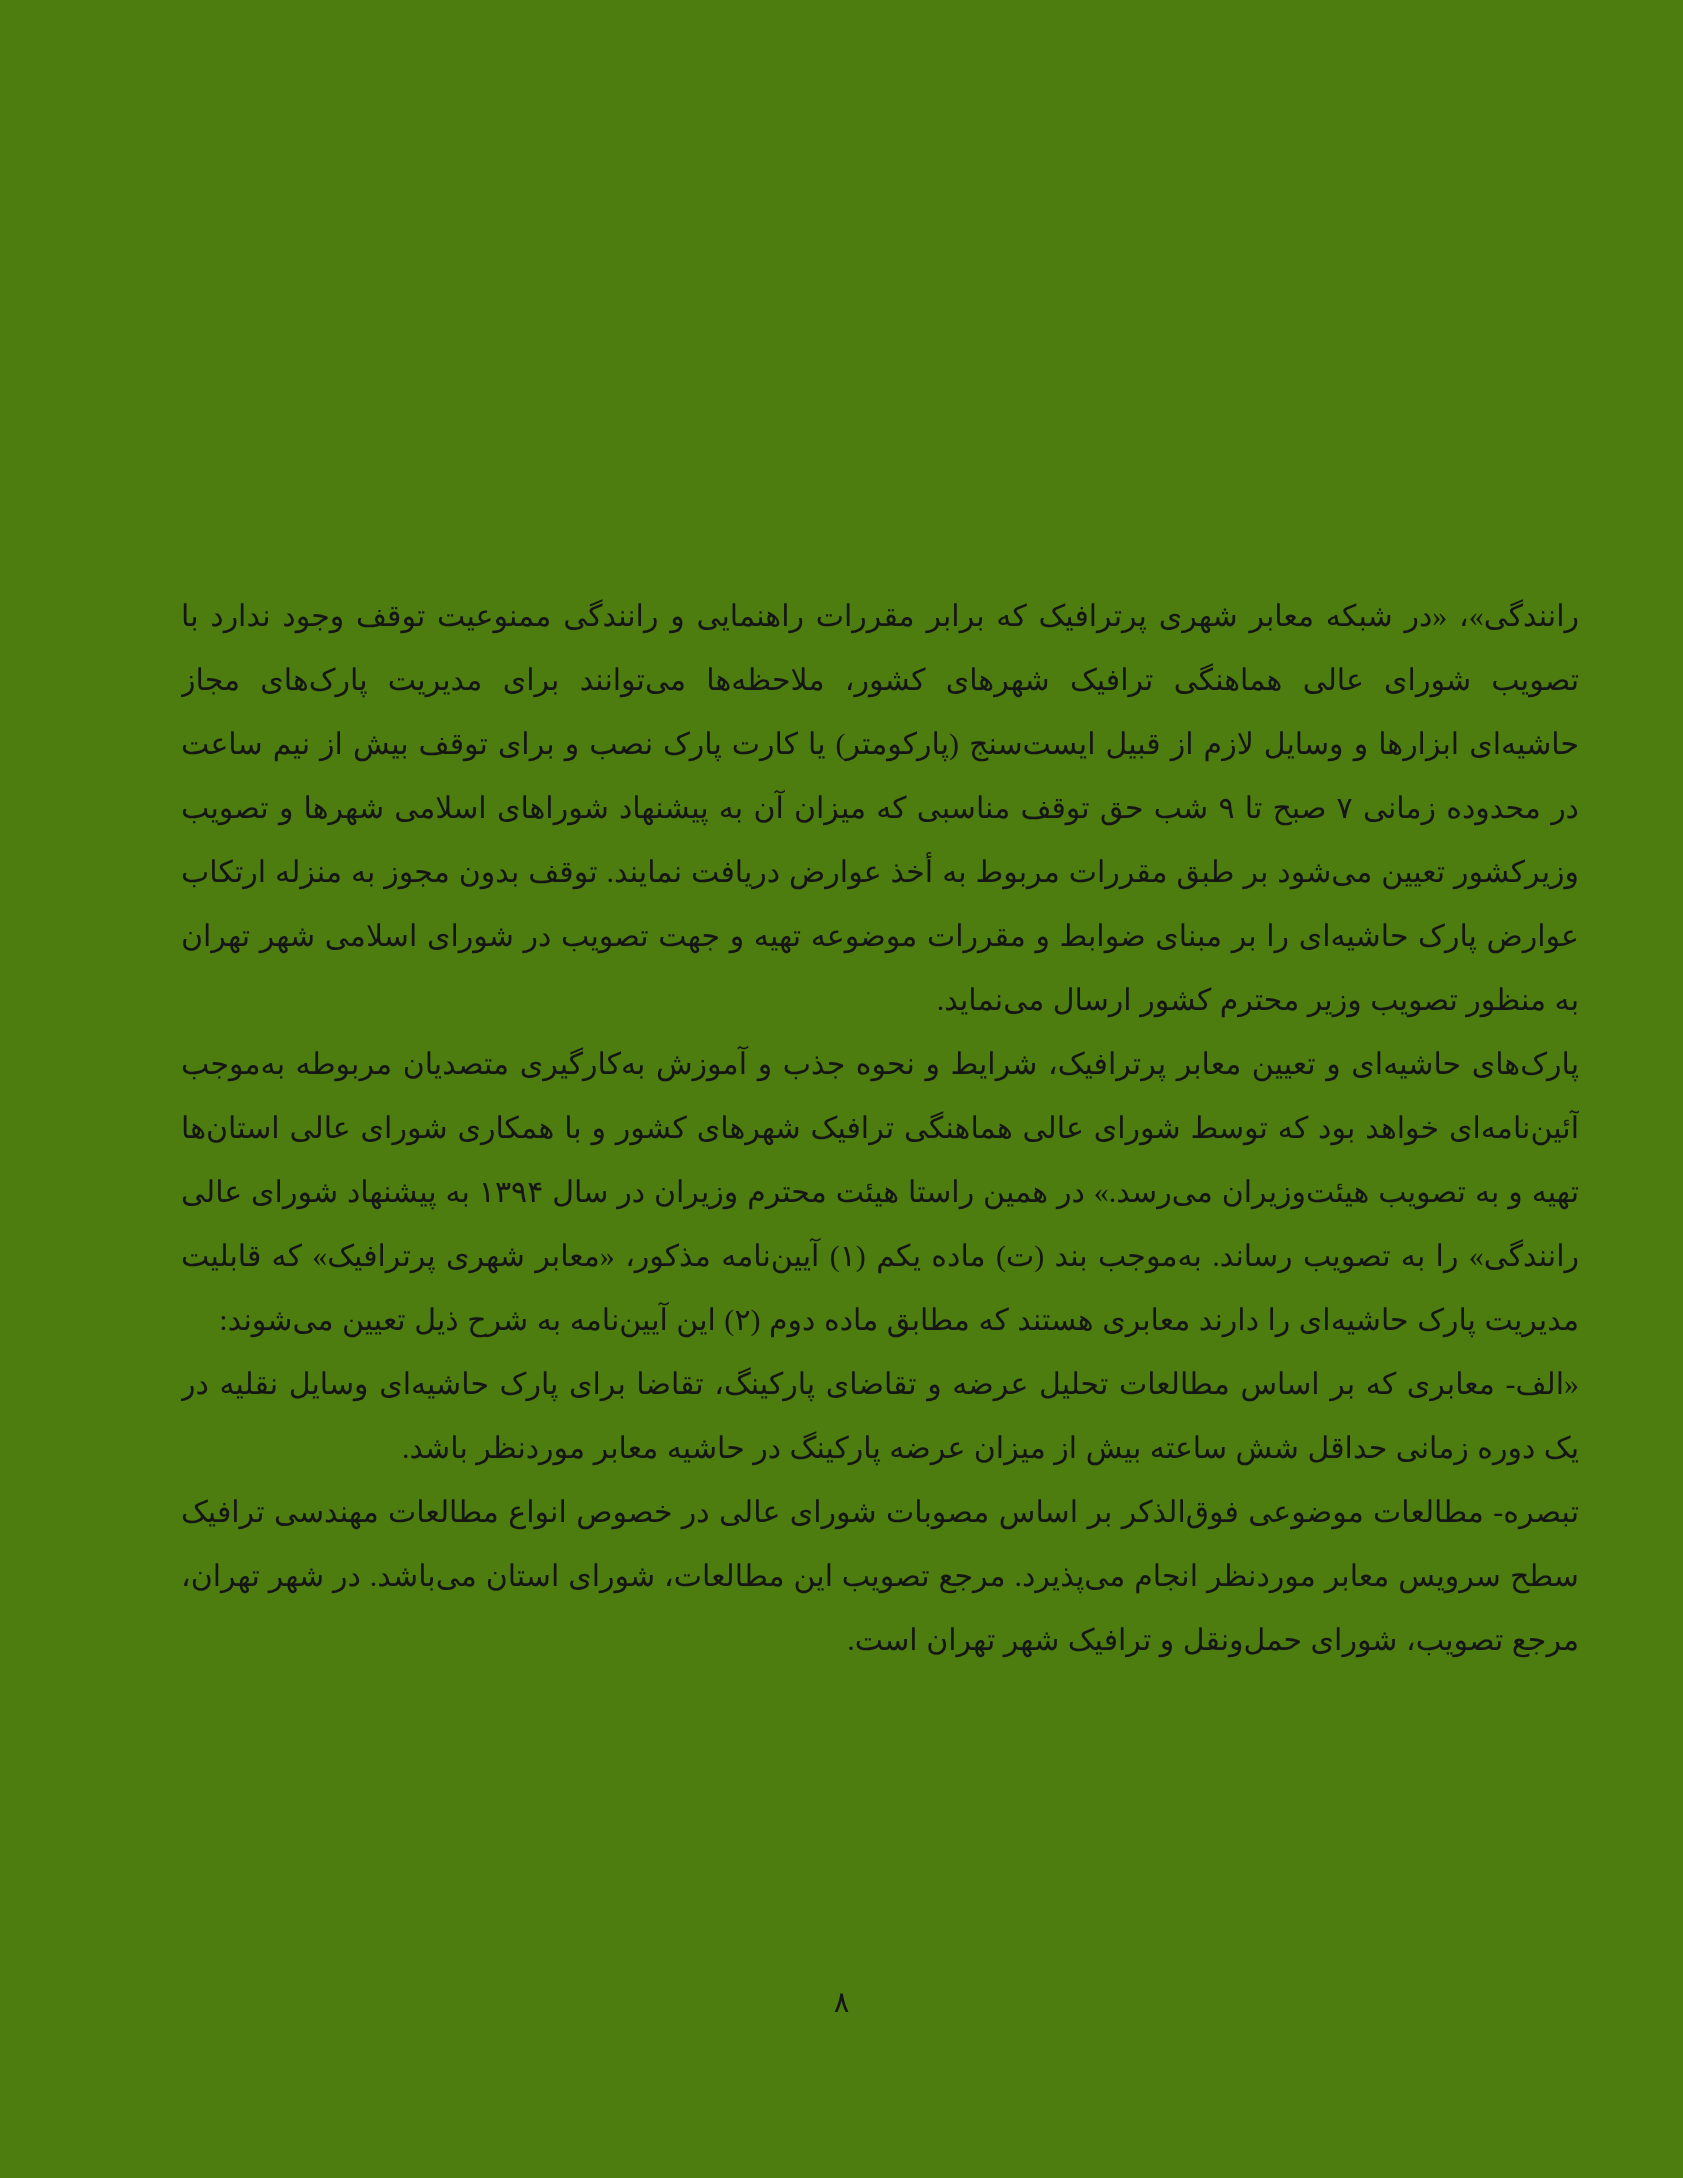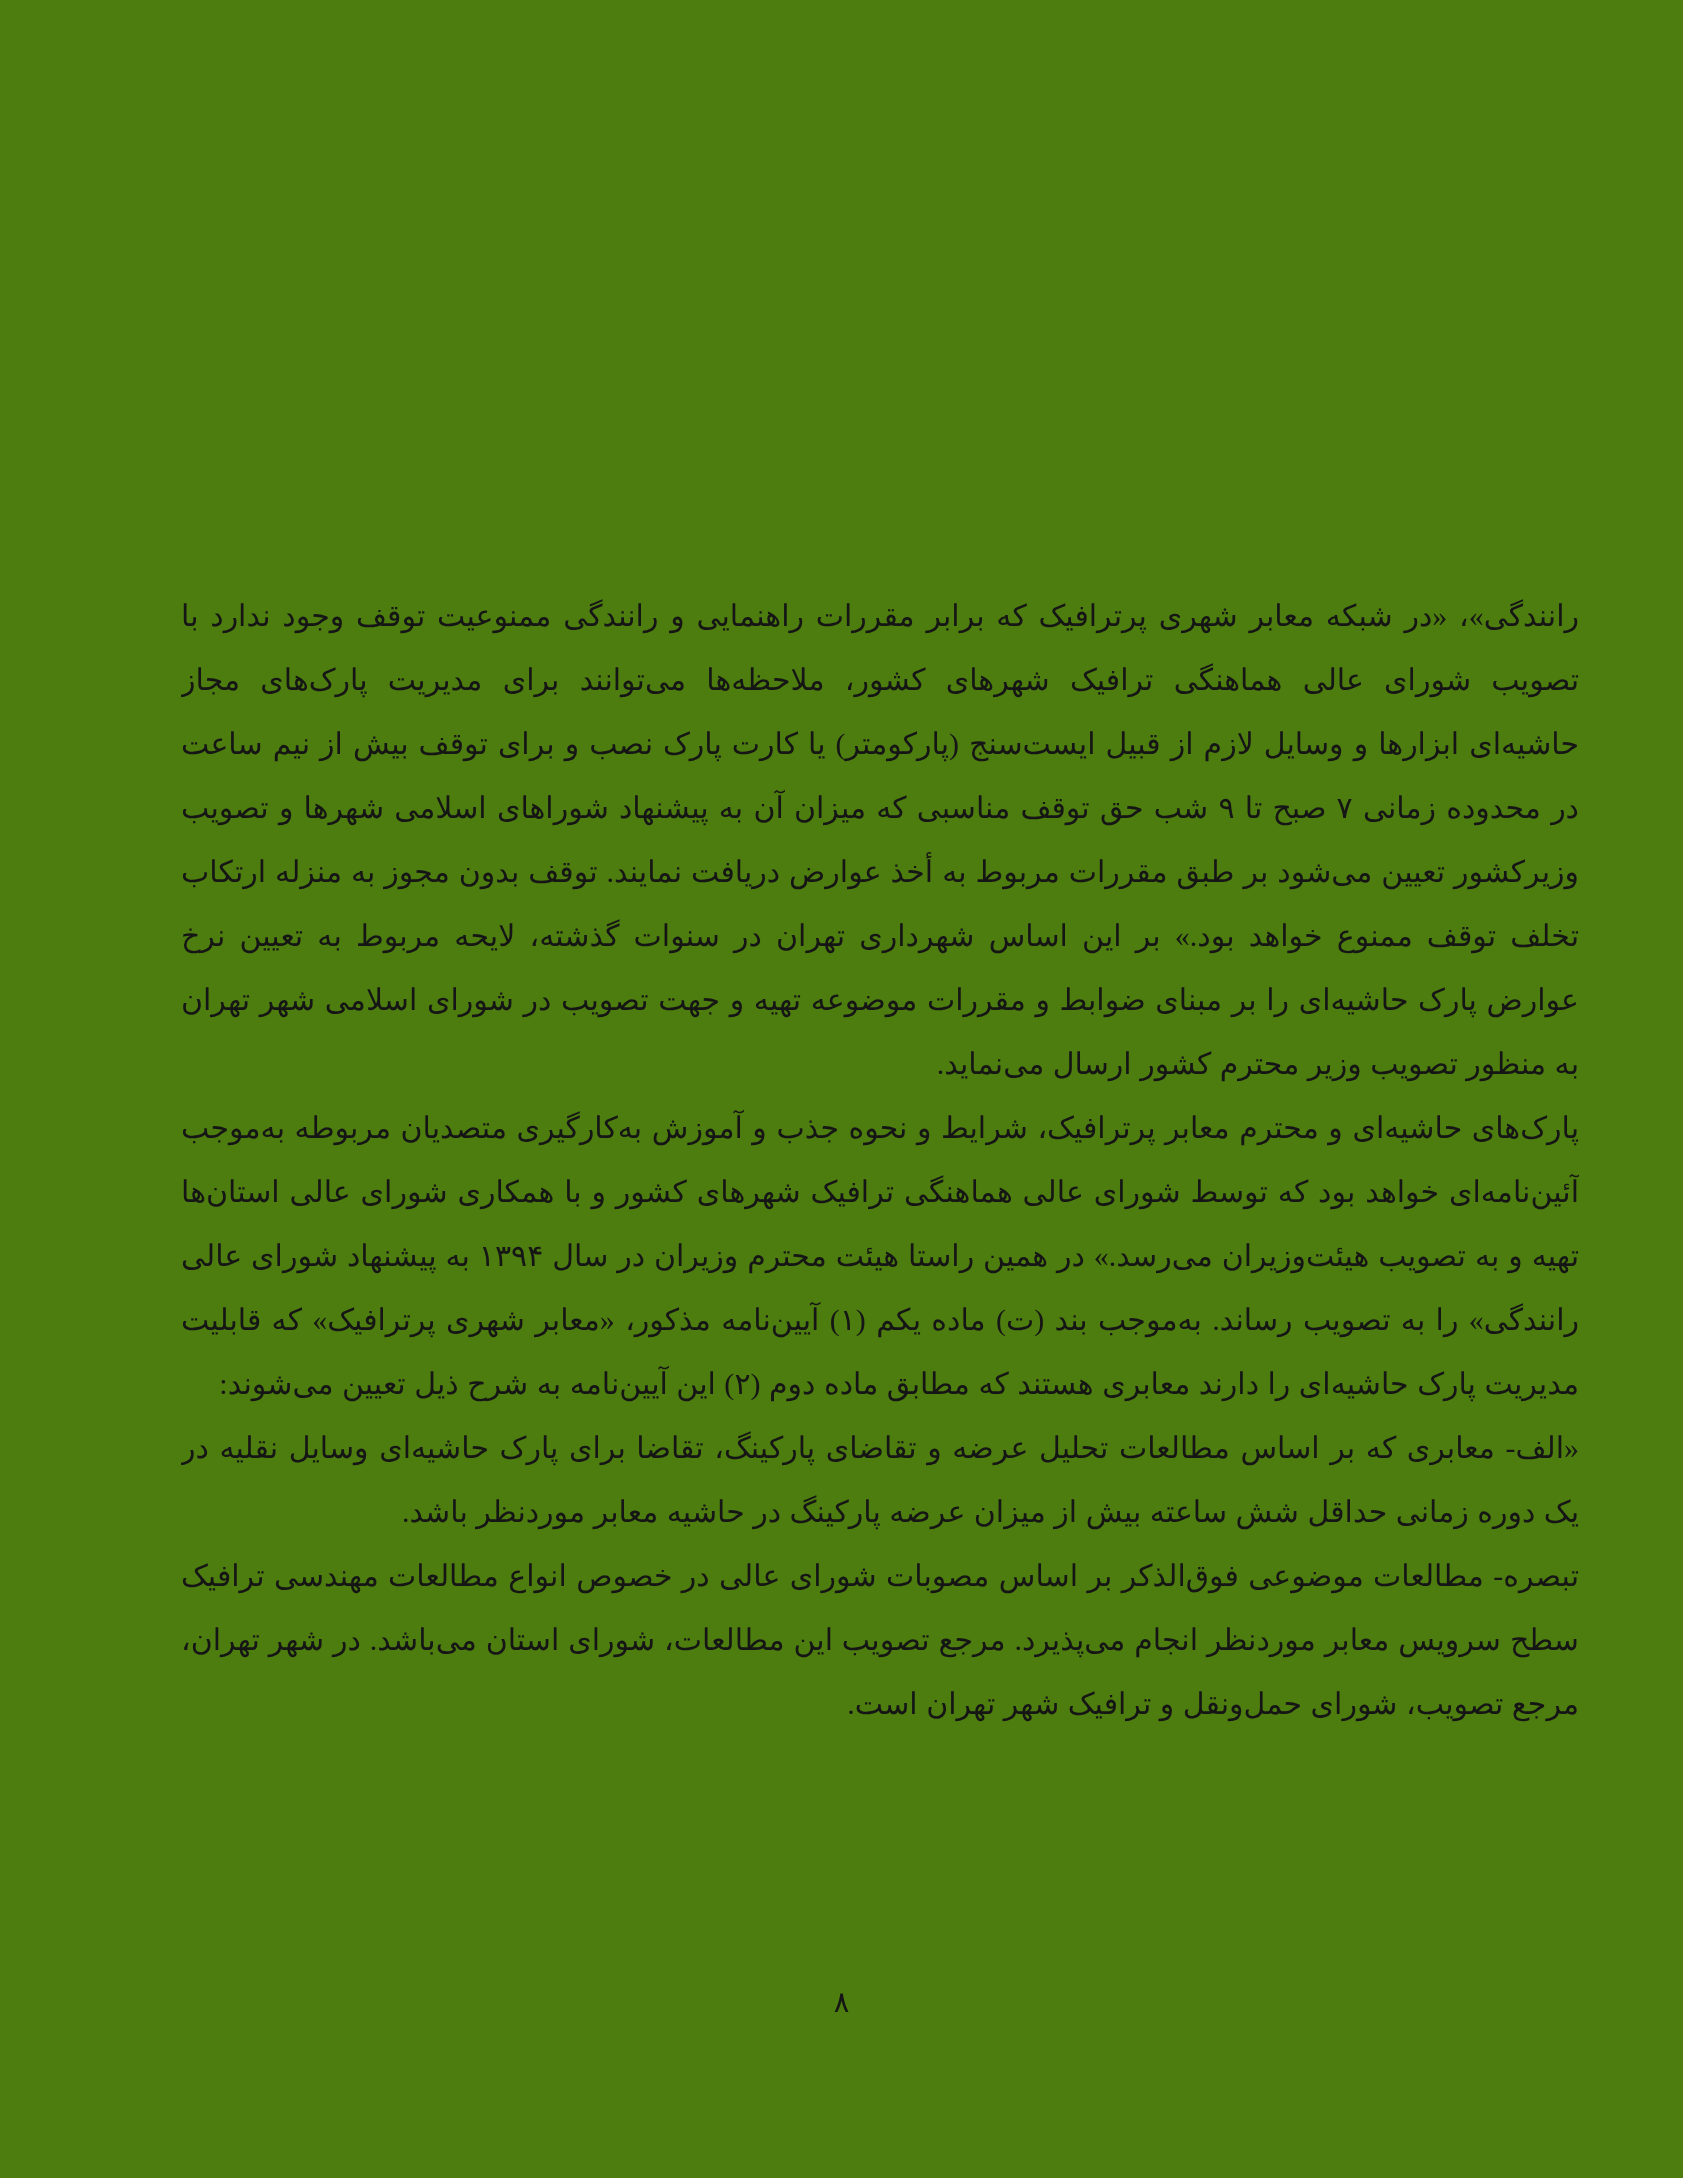--- a/index.html
+++ b/index.html
@@ -54,24 +54,23 @@
 </head>
 <body>
 
 <div class="page">
   <div class="text-block" id="text-block">
       <div class="line">رانندگی»، «در شبکه معابر شهری پرترافیک که برابر مقررات راهنمایی و رانندگی ممنوعیت توقف وجود ندارد با</div>
       <div class="line">تصویب شورای عالی هماهنگی ترافیک شهرهای کشور، ملاحظه‌ها می‌توانند برای مدیریت پارک‌های مجاز</div>
       <div class="line">حاشیه‌ای ابزارها و وسایل لازم از قبیل ایست‌سنج (پارکومتر) یا کارت پارک نصب و برای توقف بیش از نیم ساعت</div>
       <div class="line">در محدوده زمانی ۷ صبح تا ۹ شب حق توقف مناسبی که میزان آن به پیشنهاد شوراهای اسلامی شهرها و تصویب</div>
       <div class="line">وزیرکشور تعیین می‌شود بر طبق مقررات مربوط به أخذ عوارض دریافت نمایند. توقف بدون مجوز به منزله ارتکاب</div>
-      <div class="line">تخلف توقف ممنوع خواهد بود.» بر این اساس شهرداری تهران در سنوات گذشته، لایحه مربوط به تعیین نرخ</div>
       <div class="line">عوارض پارک حاشیه‌ای را بر مبنای ضوابط و مقررات موضوعه تهیه و جهت تصویب در شورای اسلامی شهر تهران</div>
       <div class="line para-end">به منظور تصویب وزیر محترم کشور ارسال می‌نماید.</div>
-      <div class="line">پارک‌های حاشیه‌ای و محترم معابر پرترافیک، شرایط و نحوه جذب و آموزش به‌کارگیری متصدیان مربوطه به‌موجب</div>
+      <div class="line">پارک‌های حاشیه‌ای و تعیین معابر پرترافیک، شرایط و نحوه جذب و آموزش به‌کارگیری متصدیان مربوطه به‌موجب</div>
       <div class="line">آئین‌نامه‌ای خواهد بود که توسط شورای عالی هماهنگی ترافیک شهرهای کشور و با همکاری شورای عالی استان‌ها</div>
       <div class="line">تهیه و به تصویب هیئت‌وزیران می‌رسد.» در همین راستا هیئت محترم وزیران در سال ۱۳۹۴ به پیشنهاد شورای عالی</div>
       <div class="line">رانندگی» را به تصویب رساند. به‌موجب بند (ت) ماده یکم (۱) آیین‌نامه مذکور، «معابر شهری پرترافیک» که قابلیت</div>
       <div class="line para-end">مدیریت پارک حاشیه‌ای را دارند معابری هستند که مطابق ماده دوم (۲) این آیین‌نامه به شرح ذیل تعیین می‌شوند:</div>
       <div class="line">«الف- معابری که بر اساس مطالعات تحلیل عرضه و تقاضای پارکینگ، تقاضا برای پارک حاشیه‌ای وسایل نقلیه در</div>
       <div class="line para-end">یک دوره زمانی حداقل شش ساعته بیش از میزان عرضه پارکینگ در حاشیه معابر موردنظر باشد.</div>
       <div class="line">تبصره- مطالعات موضوعی فوق‌الذکر بر اساس مصوبات شورای عالی در خصوص انواع مطالعات مهندسی ترافیک</div>
       <div class="line">سطح سرویس معابر موردنظر انجام می‌پذیرد. مرجع تصویب این مطالعات، شورای استان می‌باشد. در شهر تهران،</div>
       <div class="line para-end">مرجع تصویب، شورای حمل‌ونقل و ترافیک شهر تهران است.</div>
     </div>

